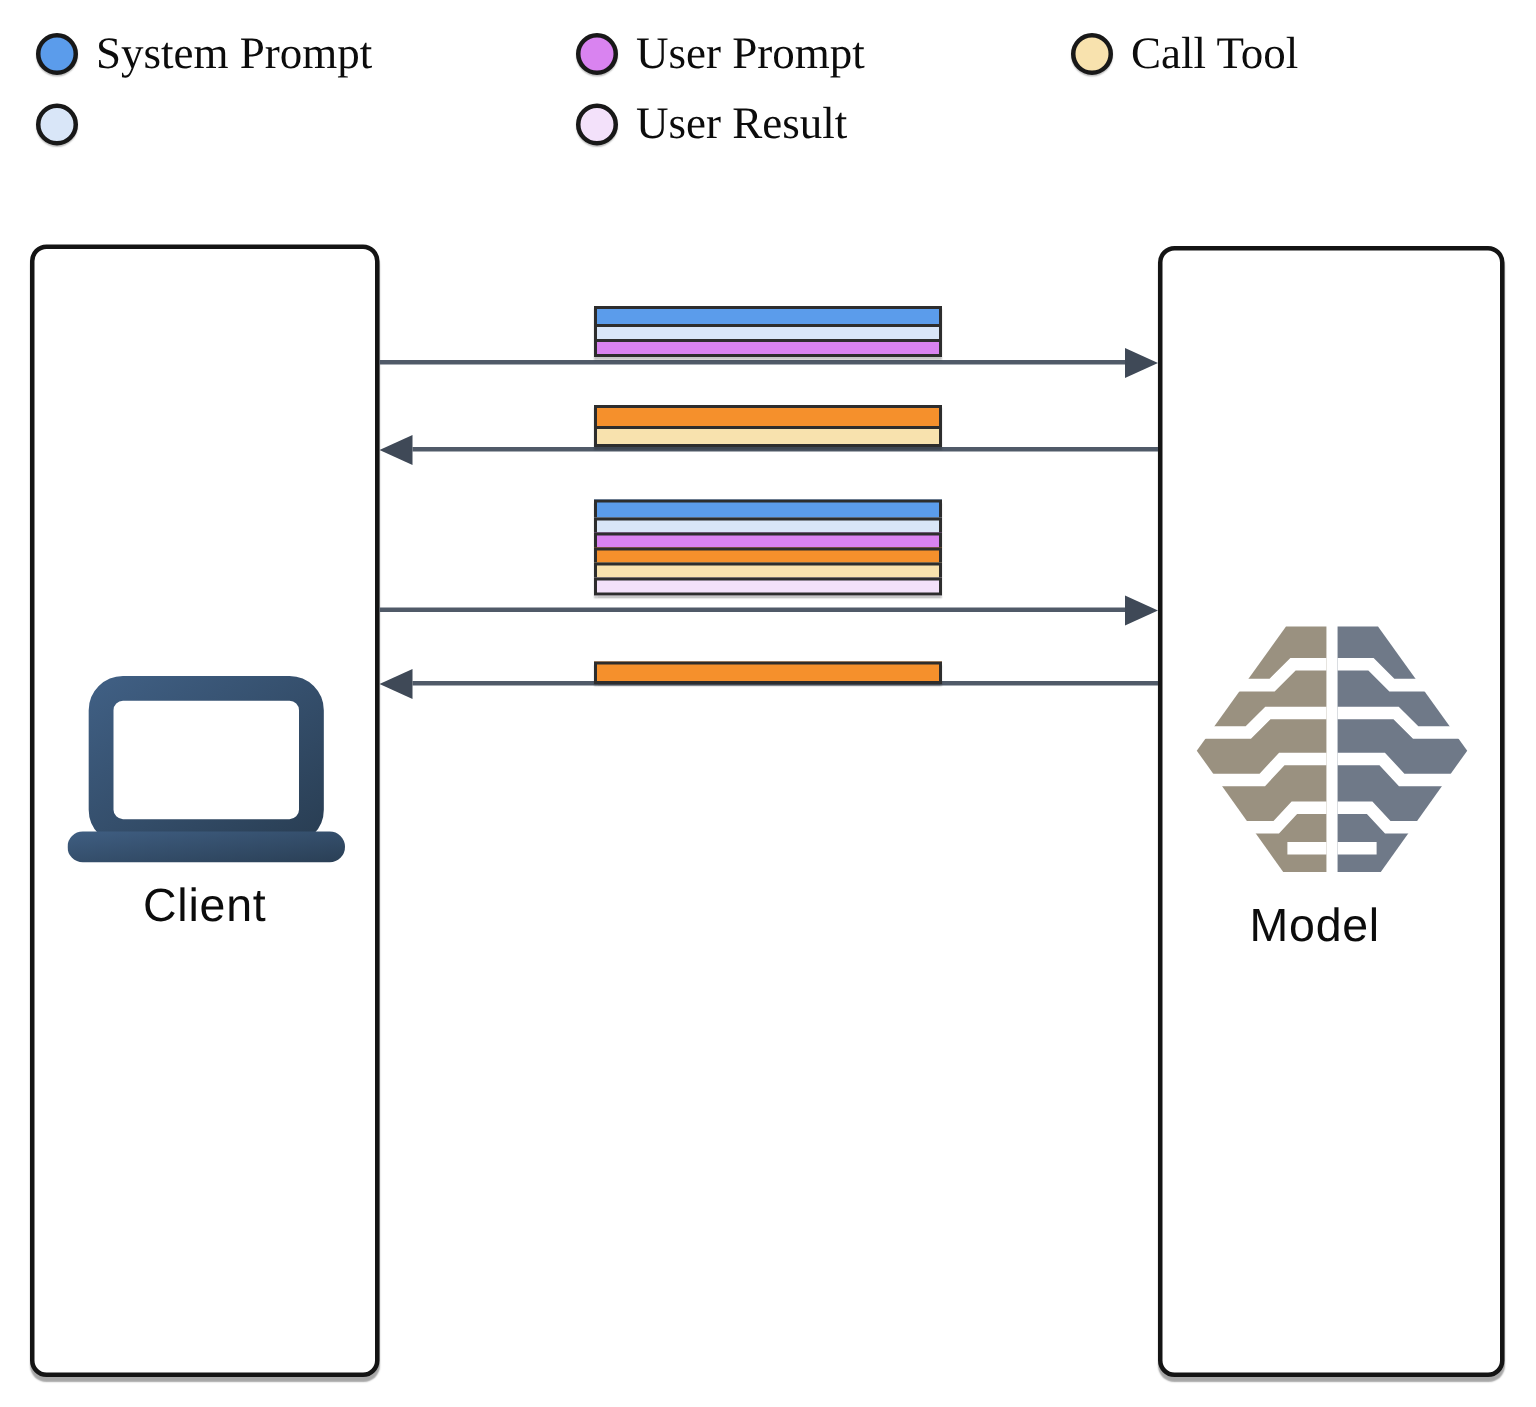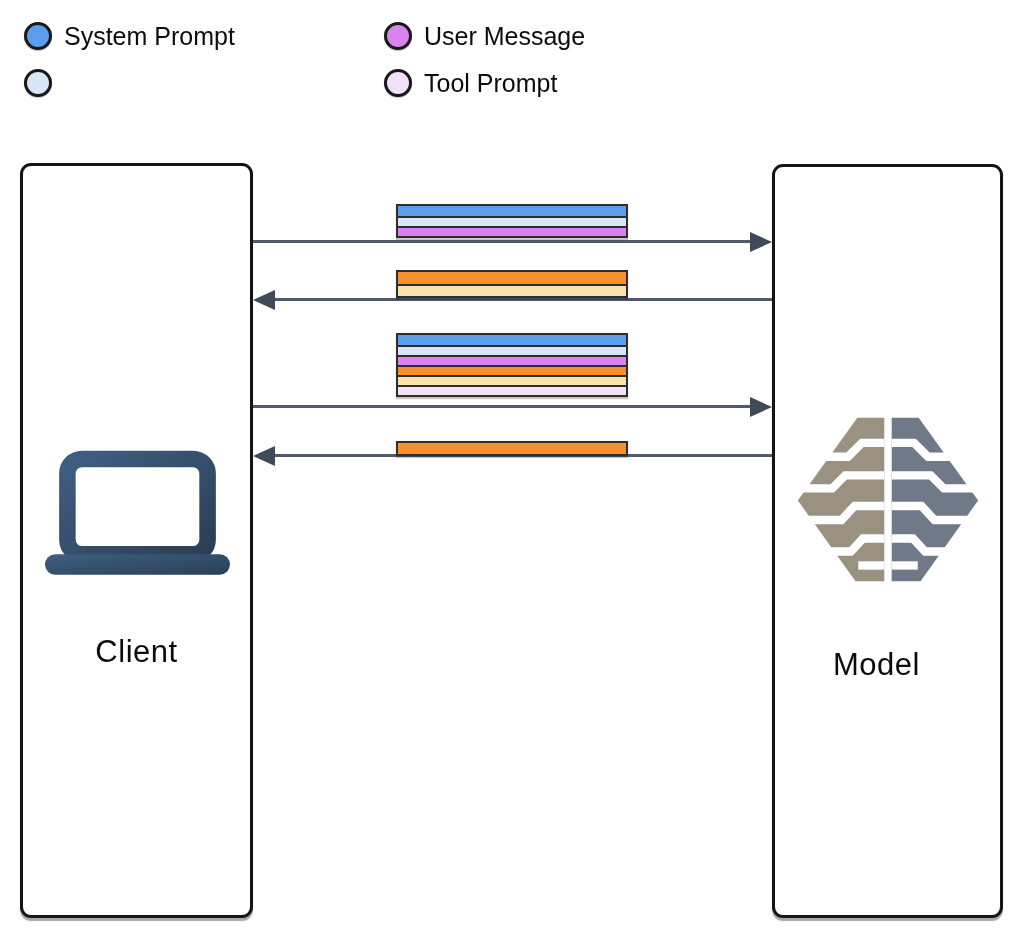--- a/index.html
+++ b/index.html
@@ -7,28 +7,28 @@
     position:relative;width:1024px;height:938px;background:#ffffff;
     font-family:"Liberation Sans", sans-serif;color:#0c0c0c;overflow:hidden;
   }
   
   .legend-col{position:absolute;top:22px;display:flex;flex-direction:column;gap:19px;}
   .legend-item{display:flex;align-items:center;gap:12px;height:28px;}
   .legend-swatch{
     width:28px;height:28px;border:3px solid #181818;border-radius:50%;
     box-sizing:border-box;flex:0 0 auto;box-shadow:0 1px 1px rgba(0,0,0,.25);
   }
-  .legend-label{font-size:25px;line-height:28px;white-space:nowrap;}
+  .legend-label{font-size:30px;line-height:28px;white-space:nowrap;font-family:Liberation Serif, serif;}
   
   .actor-box{
     position:absolute;background:#fff;border:3px solid #141414;border-radius:11px;
     box-sizing:border-box;box-shadow:0 3px 1px rgba(0,0,0,.35);
   }
   .actor-label{
-    position:absolute;text-align:center;font-size:31px;letter-spacing:.5px;color:#0c0c0c;margin-top:48px;
+    position:absolute;text-align:center;font-size:31px;letter-spacing:.5px;color:#0c0c0c;
   }
   .icon-wrap{position:absolute;line-height:0;}
   
   .flow-line{position:absolute;height:3px;}
   .arrow-head{position:absolute;width:0;height:0;border-top:10px solid transparent;border-bottom:10px solid transparent;}
   .msg-stack{position:absolute;width:232px;box-shadow:0 2px 1px rgba(0,0,0,.22);}
   .msg-seg{
     box-sizing:border-box;border:2px solid #2d2d2d;width:100%;
   }
   .msg-seg + .msg-seg{margin-top:-2px;}
@@ -44,28 +44,32 @@
           <span class="legend-swatch" style="background: rgb(91, 156, 235);"></span>
           <span class="legend-label">System Prompt</span>
         </div>
         <div class="legend-item">
           <span class="legend-swatch" style="background: rgb(217, 230, 248);"></span>
         </div>
       </div>
     <div class="legend-col" style="left:384px">
         <div class="legend-item">
           <span class="legend-swatch" style="background: rgb(217, 131, 240);"></span>
-          <span class="legend-label">User Message</span>
+          <span class="legend-label">User Prompt</span>
         </div>
         <div class="legend-item">
           <span class="legend-swatch" style="background: rgb(243, 225, 250);"></span>
-          <span class="legend-label">Tool Prompt</span>
+          <span class="legend-label">User Result</span>
         </div>
       </div>
     <div class="legend-col" style="left:714px">
+        <div class="legend-item">
+          <span class="legend-swatch" style="background: rgb(248, 226, 174);"></span>
+          <span class="legend-label">Call Tool</span>
+        </div>
       </div>
   </div>
 
   <div class="actor-box" style="left:20px;top:163px;width:233px;height:755px;"></div>
 
   <div class="icon-wrap" style="left:45px;top:449px;">
     <svg width="185" height="127" viewBox="0 0 190 130" aria-hidden="true">
       <defs>
         <linearGradient id="lapgrad" x1="0" y1="0" x2="1" y2="1">
           <stop offset="0" stop-color="#3f5e82"></stop>

